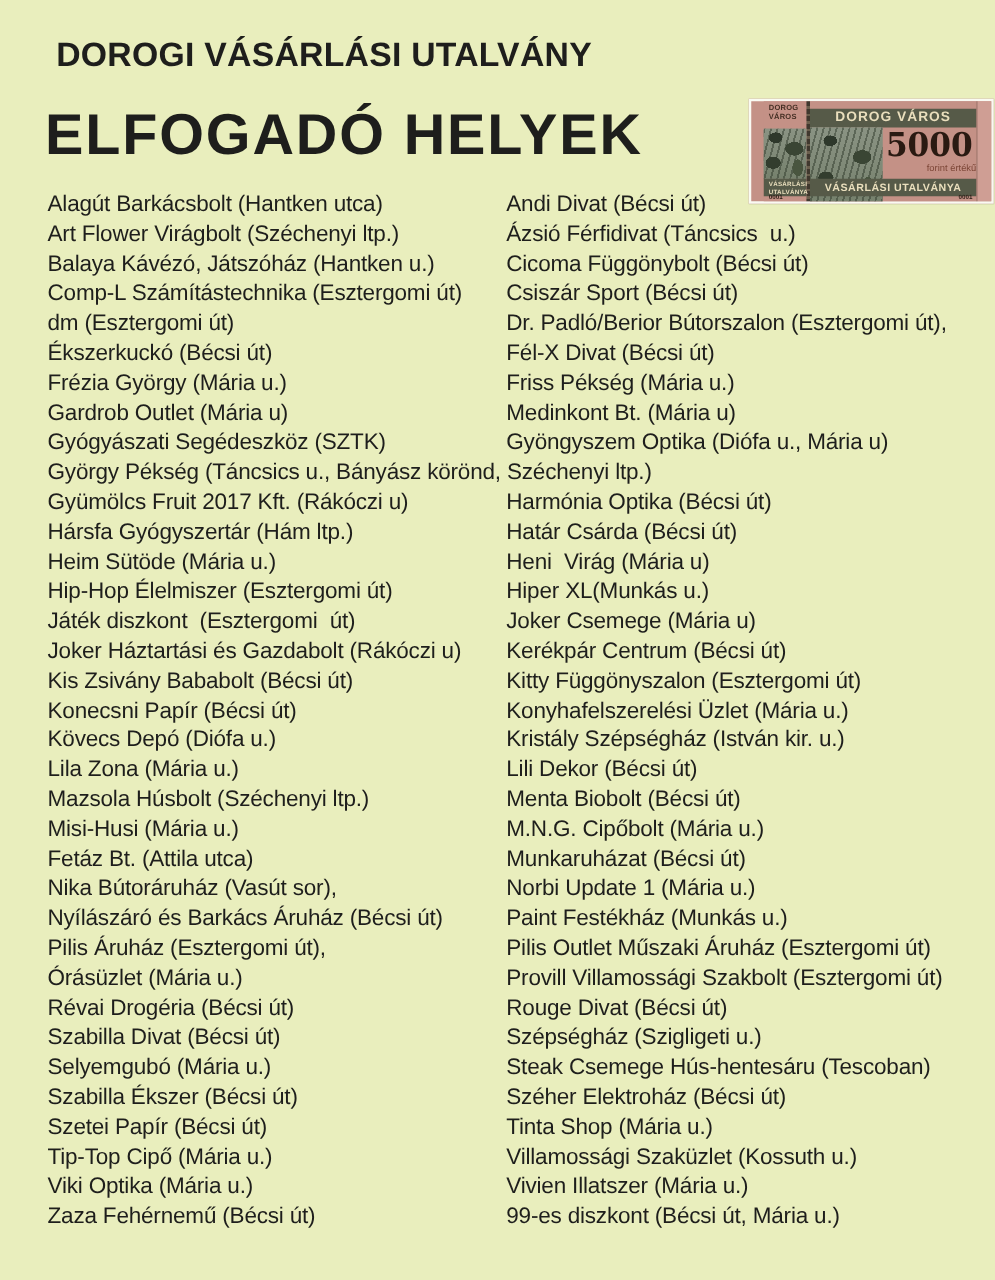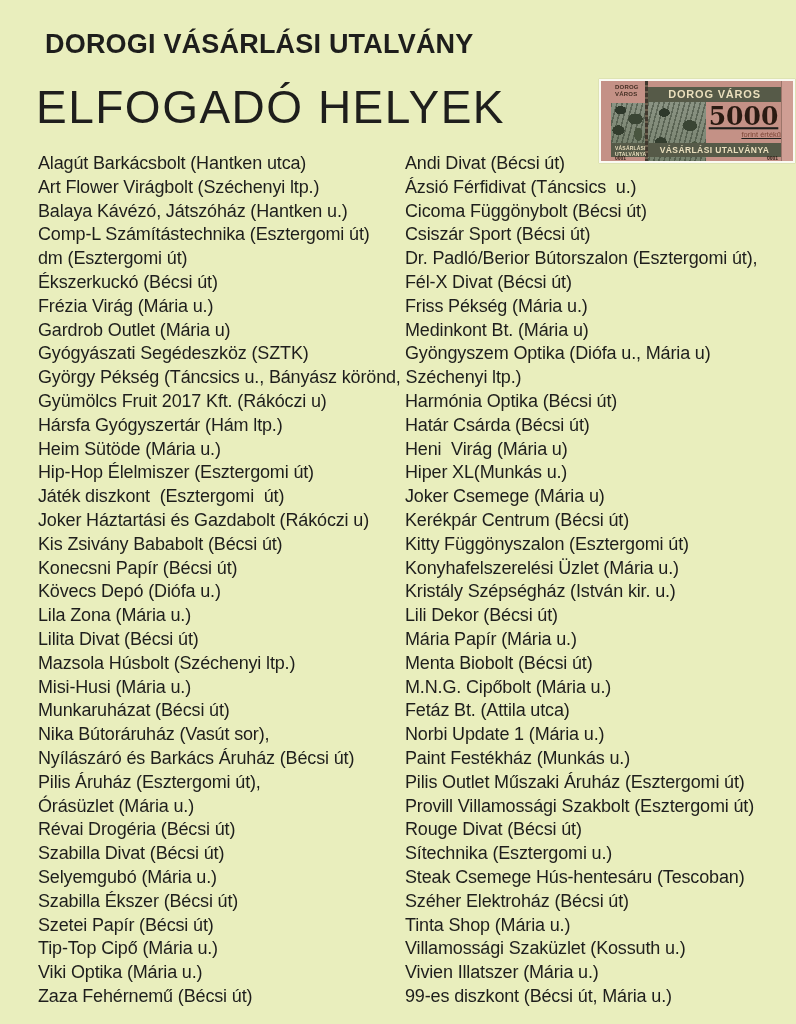--- a/index.html
+++ b/index.html
@@ -26,21 +26,21 @@
     overflow:hidden;
     margin:0 auto;
   }
   .subtitle{
     position:absolute;left:45px;top:31px;
     font-size:27px;line-height:27px;font-weight:600;
     letter-spacing:0.2px;white-space:pre;
   }
   .title{
     position:absolute;left:36px;top:84px;
-    font-size:46px;line-height:46px;font-weight:400;
+    font-size:46px;line-height:46px;font-weight:700;
     letter-spacing:1.5px;white-space:pre;
   }
   
   .voucher{
     position:absolute;left:599px;top:79px;
     width:196px;height:84px;
     border:2px solid var(--voucher-border);
     background:var(--voucher-salmon);
     display:flex;
     box-shadow:0 0 1px rgba(0,0,0,.25);
@@ -74,21 +74,21 @@
     width:3px;
     background:repeating-linear-gradient(to bottom,#40382e 0 4px,#6b5f4d 4px 6px);
   }
   .v-main{flex:1;position:relative;background:var(--voucher-salmon);}
   .v-band-top{
     position:absolute;top:6px;left:0;right:0;height:15px;
     background:var(--voucher-band);color:var(--voucher-band-text);
     font-weight:bold;font-size:11px;line-height:15px;text-align:center;letter-spacing:.8px;
   }
   .v-photo{position:absolute;left:0;top:21px;width:58px;height:59px;}
-  .v-value-area{position:absolute;left:58px;right:0;top:21px;height:41px;text-align:center;text-decoration:underline;}
+  .v-value-area{position:absolute;left:58px;right:0;top:21px;height:41px;text-align:center;}
   .v-value{
     font-family:"DejaVu Serif","Liberation Serif",serif;font-weight:bold;
     font-size:25px;line-height:28px;color:var(--voucher-value-text);
     transform:scaleY(1.05);transform-origin:top center;
   }
   .v-unit{font-size:7.5px;color:var(--voucher-unit-text);margin-top:0;text-align:right;}
   .v-band-bottom{
     position:absolute;top:62px;left:0;right:0;height:14px;
     background:var(--voucher-band);color:var(--voucher-band-text);
     font-weight:bold;font-size:8.5px;line-height:14px;text-align:center;letter-spacing:.4px;
@@ -157,21 +157,21 @@
   </div>
       <div class="lrow">
     <span class="lcell">dm (Esztergomi út)</span>
     <span class="lcell">Dr. Padló/Berior Bútorszalon (Esztergomi út),</span>
   </div>
       <div class="lrow">
     <span class="lcell">Ékszerkuckó (Bécsi út)</span>
     <span class="lcell">Fél-X Divat (Bécsi út)</span>
   </div>
       <div class="lrow">
-    <span class="lcell">Frézia Virág (Mária u.)</span>
+    <span class="lcell">Frézia György (Mária u.)</span>
     <span class="lcell">Friss Pékség (Mária u.)</span>
   </div>
       <div class="lrow">
     <span class="lcell">Gardrob Outlet (Mária u)</span>
     <span class="lcell">Medinkont Bt. (Mária u)</span>
   </div>
       <div class="lrow">
     <span class="lcell">Gyógyászati Segédeszköz (SZTK)</span>
     <span class="lcell">Gyöngyszem Optika (Diófa u., Mária u)</span>
   </div>
@@ -213,34 +213,30 @@
   </div>
       <div class="lrow">
     <span class="lcell">Kövecs Depó (Diófa u.)</span>
     <span class="lcell">Kristály Szépségház (István kir. u.)</span>
   </div>
       <div class="lrow">
     <span class="lcell">Lila Zona (Mária u.)</span>
     <span class="lcell">Lili Dekor (Bécsi út)</span>
   </div>
       <div class="lrow">
-    <span class="lcell">Lilita Divat (Bécsi út)</span>
-    <span class="lcell">Mária Papír (Mária u.)</span>
-  </div>
-      <div class="lrow">
     <span class="lcell">Mazsola Húsbolt (Széchenyi ltp.)</span>
     <span class="lcell">Menta Biobolt (Bécsi út)</span>
   </div>
       <div class="lrow">
     <span class="lcell">Misi-Husi (Mária u.)</span>
     <span class="lcell">M.N.G. Cipőbolt (Mária u.)</span>
   </div>
       <div class="lrow">
+    <span class="lcell">Fetáz Bt. (Attila utca)</span>
     <span class="lcell">Munkaruházat (Bécsi út)</span>
-    <span class="lcell">Fetáz Bt. (Attila utca)</span>
   </div>
       <div class="lrow">
     <span class="lcell">Nika Bútoráruház (Vasút sor),</span>
     <span class="lcell">Norbi Update 1 (Mária u.)</span>
   </div>
       <div class="lrow">
     <span class="lcell">Nyílászáró és Barkács Áruház (Bécsi út)</span>
     <span class="lcell">Paint Festékház (Munkás u.)</span>
   </div>
       <div class="lrow">
@@ -250,21 +246,21 @@
       <div class="lrow">
     <span class="lcell">Órásüzlet (Mária u.)</span>
     <span class="lcell">Provill Villamossági Szakbolt (Esztergomi út)</span>
   </div>
       <div class="lrow">
     <span class="lcell">Révai Drogéria (Bécsi út)</span>
     <span class="lcell">Rouge Divat (Bécsi út)</span>
   </div>
       <div class="lrow">
     <span class="lcell">Szabilla Divat (Bécsi út)</span>
-    <span class="lcell">Sítechnika (Esztergomi u.)</span>
+    <span class="lcell">Szépségház (Szigligeti u.)</span>
   </div>
       <div class="lrow">
     <span class="lcell">Selyemgubó (Mária u.)</span>
     <span class="lcell">Steak Csemege Hús-hentesáru (Tescoban)</span>
   </div>
       <div class="lrow">
     <span class="lcell">Szabilla Ékszer (Bécsi út)</span>
     <span class="lcell">Széher Elektroház (Bécsi út)</span>
   </div>
       <div class="lrow">

